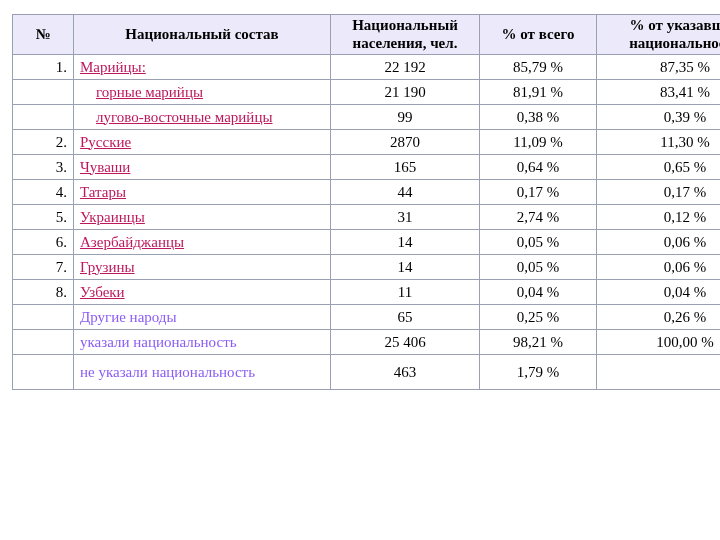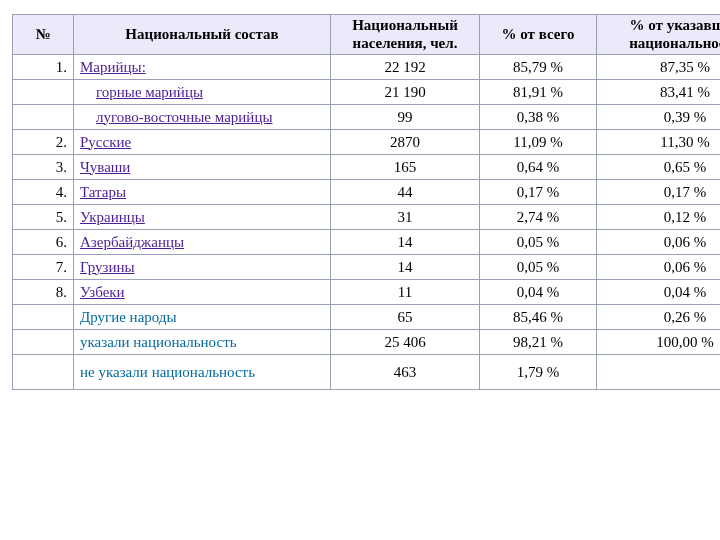--- a/index.html
+++ b/index.html
@@ -54,25 +54,25 @@
     text-align: left;
     padding-left: 10px;
   }
   td.c-name.indent { padding-left: 22px; }
   td.c-val {
     text-align: center;
     padding-right: 8px;
     white-space: nowrap;
   }
   a.lnk {
-    color: #4c1d95;
+    color: #be185d;
     text-decoration: underline;
     cursor: pointer;
   }
-  .plain { color: #0369a1; }
+  .plain { color: #8b5cf6; }
   td.empty { background: #ffffff; }
   .tall td { height: 30px; }
   tbody tr { height: 25px; }
 </style>
 </head>
 <body>
 
 <div id="wrap">
   <table class="demo">
     <thead>
@@ -152,21 +152,21 @@
           <td class="c-num">8.</td>
           <td class="c-name"><a class="lnk">Узбеки</a></td>
           <td class="c-val">11</td>
           <td class="c-val">0,04 %</td>
           <td class="c-val">0,04 %</td>
         </tr>
         <tr>
           <td class="c-num"></td>
           <td class="c-name"><span class="plain">Другие  народы</span></td>
           <td class="c-val">65</td>
-          <td class="c-val">85,46 %</td>
+          <td class="c-val">0,25 %</td>
           <td class="c-val">0,26 %</td>
         </tr>
         <tr>
           <td class="c-num"></td>
           <td class="c-name"><span class="plain">указали национальность</span></td>
           <td class="c-val">25 406</td>
           <td class="c-val">98,21 %</td>
           <td class="c-val">100,00 %</td>
         </tr>
         <tr class="tall">

